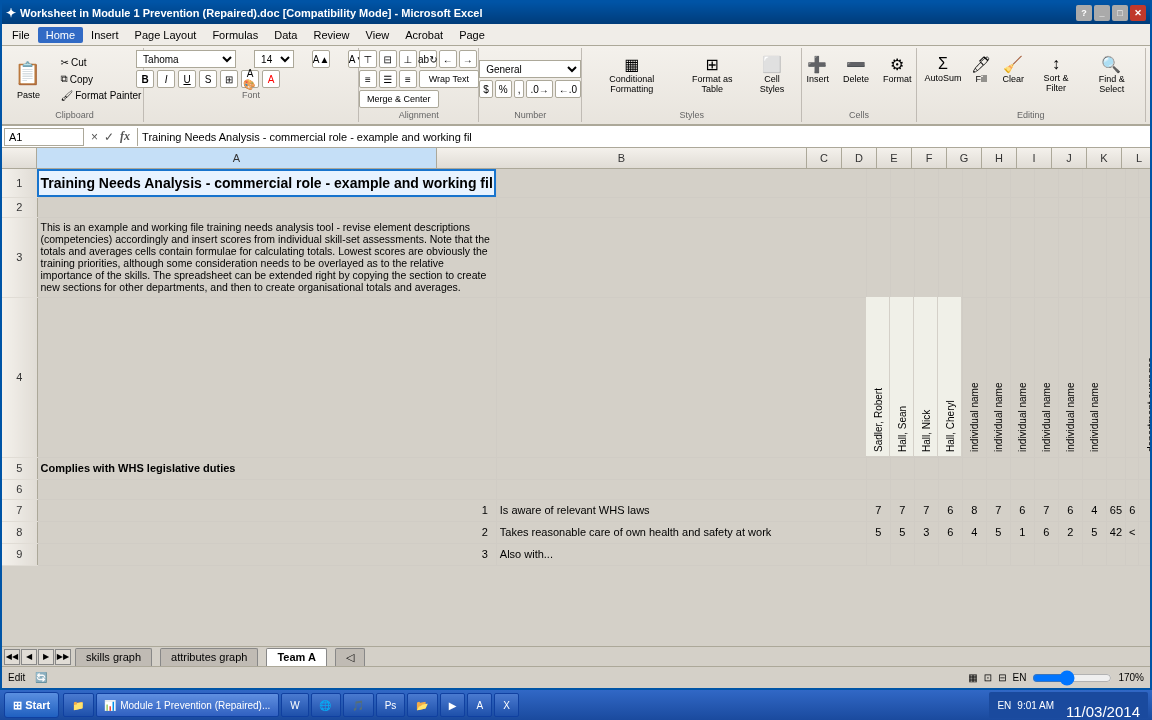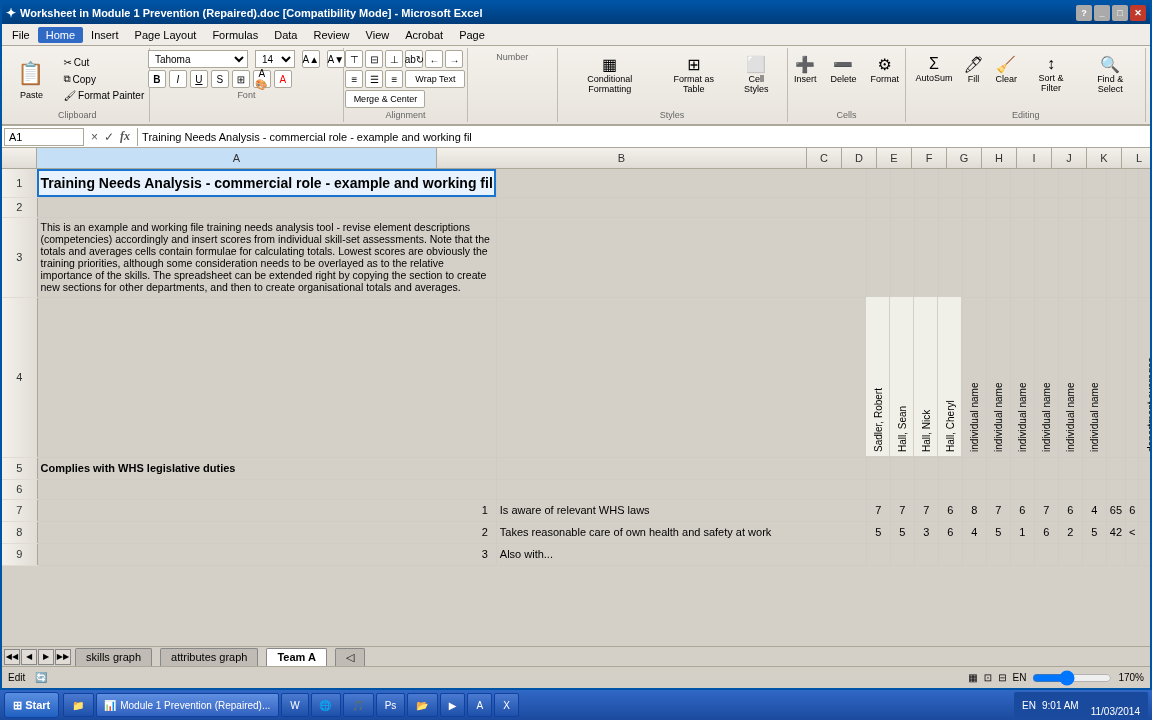--- a/index.html
+++ b/index.html
@@ -100,21 +100,21 @@
     .small-btns { display: flex; flex-direction: column; gap: 1px; }
     .small-btn {
       display: flex; align-items: center; gap: 2px;
       padding: 1px 3px; cursor: pointer; font-size: 10px;
       border: 1px solid transparent; border-radius: 2px; white-space: nowrap;
     }
 
     
     .font-group { min-width: 180px; }
     .font-controls { display: flex; flex-direction: column; gap: 2px; }
-    .font-row1 { display: flex; align-items: center; gap: 7px; }
+    .font-row1 { display: flex; align-items: center; gap: 18px; }
     .font-row2 { display: flex; align-items: center; gap: 3px; }
     .font-select {
       height: 18px; border: 1px solid #aca899; background: white;
       font-size: 10px; padding: 0 2px; min-width: 100px;
     }
     .font-size-select { min-width: 40px; }
     .font-btn {
       width: 18px; height: 18px; border: 1px solid #aca899;
       background: white; cursor: pointer; font-size: 10px;
       display: flex; align-items: center; justify-content: center;
@@ -462,20 +462,34 @@
             </div>
             <div style="display:flex;gap:2px;">
               <button class="font-btn" style="min-width:80px;font-size:9px;">Merge &amp; Center</button>
             </div>
           </div>
         </div>
         <div class="ribbon-group-label">Alignment</div>
       </div>
 
       <div class="ribbon-group" style="min-width:90px;">
+        <div class="ribbon-group-content">
+          <div class="number-group-inner">
+            <select class="number-dropdown">
+              <option>General</option>
+            </select>
+            <div class="number-btns">
+              <button class="num-btn">$</button>
+              <button class="num-btn">%</button>
+              <button class="num-btn">,</button>
+              <button class="num-btn">.0→</button>
+              <button class="num-btn">←.0</button>
+            </div>
+          </div>
+        </div>
         <div class="ribbon-group-label">Number</div>
       </div>
 
       <div class="ribbon-group" style="min-width:140px;">
         <div class="ribbon-group-content">
           <div style="display:flex;gap:4px;align-items:center;">
             <div class="ribbon-btn ribbon-btn-large" style="height:54px;font-size:9px;text-align:center;">
               <div style="font-size:16px;">▦</div>
               <span>Conditional Formatting</span>
             </div>
@@ -825,15 +839,15 @@
       <span>A</span>
     </div>
     <div class="taskbar-item">
       <span>X</span>
     </div>
   </div>
   <div class="taskbar-tray">
     <span class="tray-text">EN</span>
     <span class="tray-text">9:01 AM</span>
     <br>
-    <span class="tray-text" style="font-size:10px;margin-top:12px;">11/03/2014</span>
+    <span class="tray-text" style="font-size:15px;margin-top:12px;">11/03/2014</span>
   </div>
 </div>
 
 </body></html>

